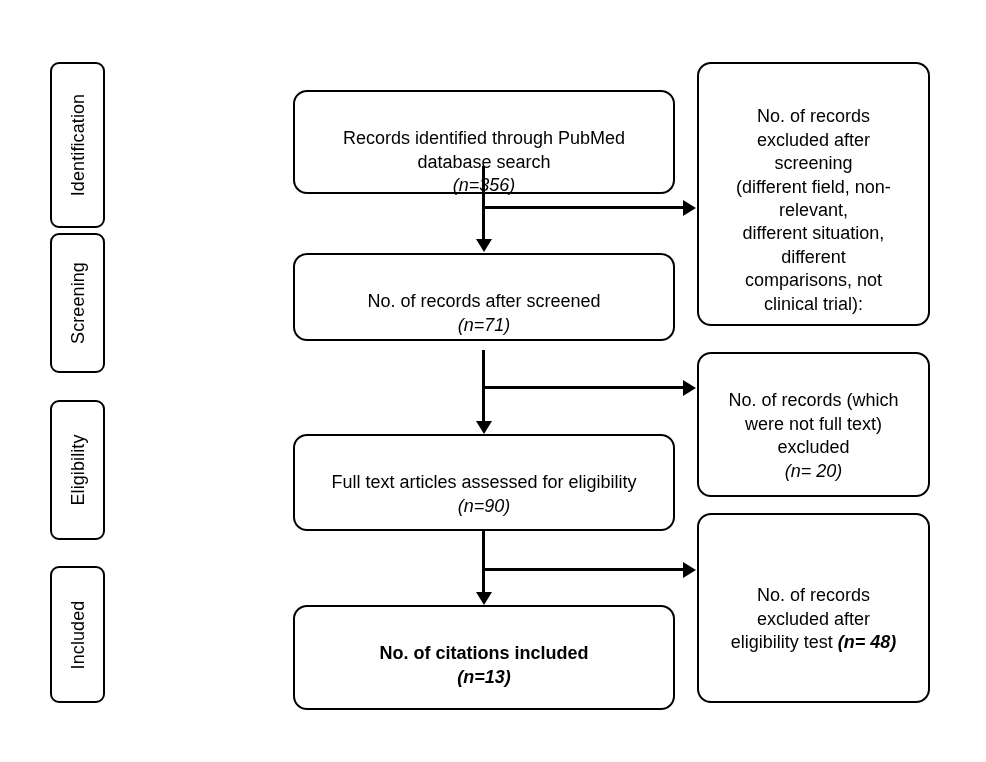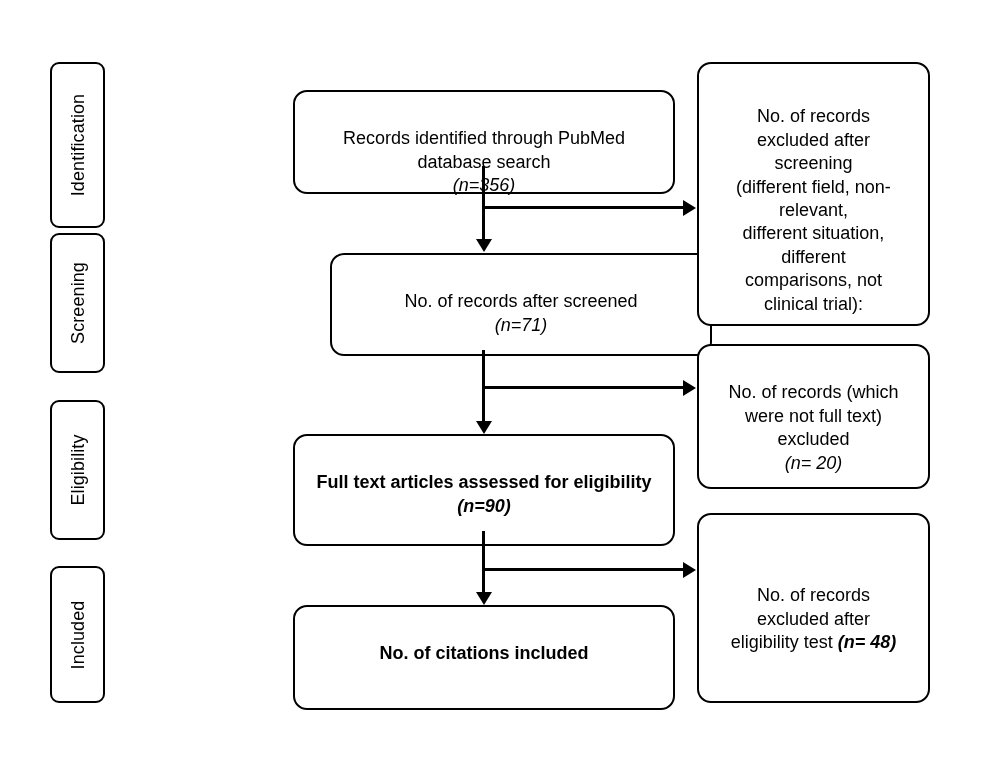--- a/index.html
+++ b/index.html
@@ -116,55 +116,56 @@
   </div>
 
   <div class="box" style="left:293px; top:62px; width:382px; height:104px;margin-top:28px;">
     <div class="boxtext pad-top">
       <span>Records identified through PubMed
 database search</span>
       <span class="nline">(n=356)</span>
     </div>
   </div>
 
-  <div class="box" style="left:293px; top:253px; width:382px; height:103px;margin-left:37px;">
+  <div class="box" style="left:293px; top:253px; width:382px; height:88px;">
     <div class="boxtext pad-top">
       <span>No. of records after screened</span>
       <span class="nline">(n=71)</span>
     </div>
   </div>
 
-  <div class="box" style="left:293px; top:434px; width:382px; height:112px;font-weight:bold;">
+  <div class="box" style="left:293px; top:434px; width:382px; height:97px;">
     <div class="boxtext pad-top">
       <span>Full text articles assessed for eligibility</span>
       <span class="nline">(n=90)</span>
     </div>
   </div>
 
   <div class="box" style="left:293px; top:605px; width:382px; height:105px;font-weight:bold;">
     <div class="boxtext pad-top">
       <span>No. of citations included</span>
+      <span class="nline">(n=13)</span>
     </div>
   </div>
 
   <div class="box" style="left:697px; top:62px; width:233px; height:264px;">
     <div class="boxtext pad-top-lg">
       <span>No. of records
 excluded after
 screening
 (different field, non-
 relevant,
 different situation,
 different
 comparisons, not
 clinical trial):</span>
     </div>
   </div>
 
-  <div class="box" style="left:697px; top:344px; width:233px; height:145px;padding-left:15px;">
+  <div class="box" style="left:697px; top:352px; width:233px; height:145px;padding-left:15px;">
     <div class="boxtext pad-top">
       <span>No. of records (which
 were not full text)
 excluded</span>
       <span class="nline">(n= 20)</span>
     </div>
   </div>
 
   <div class="box" style="left:697px; top:513px; width:233px; height:190px;">
     <div class="boxtext center">

